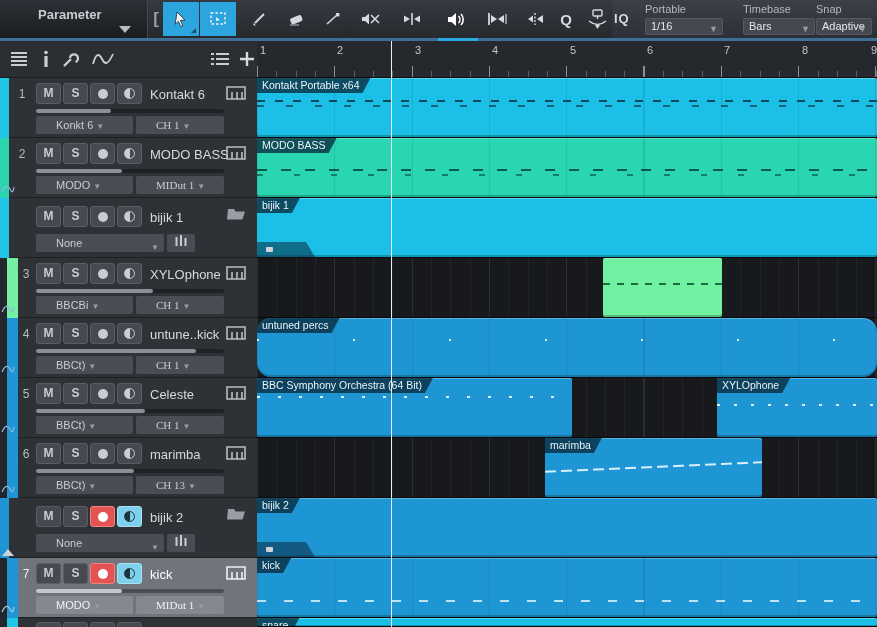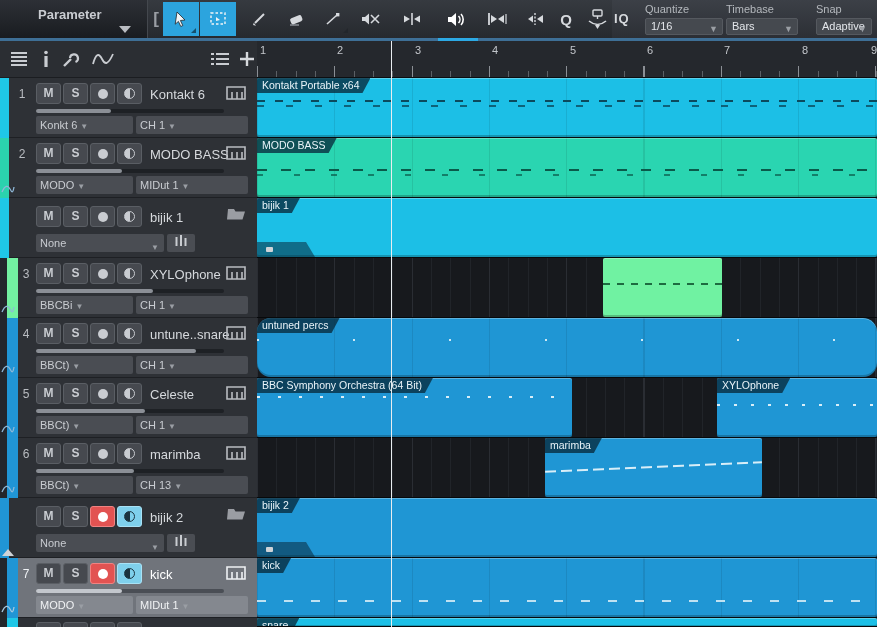--- a/index.html
+++ b/index.html
@@ -55,24 +55,24 @@
                background:linear-gradient(90deg, currentColor 0 50%, transparent 50%); margin-top:4px; }
   .tbtn.rec-on { background:#e25352; border-color:#ef8382; color:#ffffff; }
   .tbtn.mon-on { background:#7fd0ec; border-color:#a8e2f6; color:#1b3440; }
   .tname { position:absolute; left:150px; top:9px; font-size:13px; color:#d6d9dd; white-space:nowrap; }
   .row.folder .tname { top:12px; }
   .ricon { position:absolute; right:11px; top:8px; }
   .slider { position:absolute; left:36px; top:31px; width:188px; height:4px; background:#1e2125; border-radius:2px; }
   .slider .fill { height:4px; background:#8b8f96; border-radius:2px; }
   .row.sel .slider { background:#4a4e55; } .row.sel .slider .fill { background:#c3c7cd; }
   .dd { position:absolute; top:38px; height:18px; background:#4a4d53; border-radius:2px; color:#c9ccd1;
-        font-size:11px; line-height:18px; padding-left:4px; white-space:nowrap; overflow:hidden; }
+        font-size:11px; line-height:18px; padding-left:20px; white-space:nowrap; overflow:hidden; }
   .row.sel .dd { background:#84888f; color:#f0f2f4; }
   .dd .arw { color:#9a9ea4; font-size:8px; margin-left:3px; }
-  .dd1 { left:36px; width:97px; } .dd2 { left:136px; width:112px; }
+  .dd1 { left:36px; width:97px; } .dd2 { left:136px; width:88px;font-family:Liberation Serif, serif; }
   .row.folder .dd { top:36px; } .ddnone { left:36px; width:128px; } .ddmix { left:167px; width:28px; padding-left:7px; }
   .automini { position:absolute; left:1px; bottom:2px; width:14px; height:12px; }
   .fold-open { position:absolute; left:2px; bottom:1px; width:0; height:0;
                border-left:6px solid transparent; border-right:6px solid transparent; border-bottom:7px solid #cfd3d7; }
   .partial-row { position:absolute; left:0; top:577px; width:257px; height:9px; background:#2e3136; overflow:hidden; }
 
   
   .arrange { position:absolute; left:257px; top:41px; width:620px; height:586px; background:#17191d; }
   .ruler { position:absolute; left:0; top:0; width:620px; height:37px; background:#25282d;
            border-bottom:1px solid #0c0e11;
@@ -192,27 +192,27 @@
         <rect x="8" y="2" width="9" height="6" rx="1" fill="none" stroke="#d6d9dd" stroke-width="1.4"></rect>
         <path d="M12.5 8 v3" stroke="#d6d9dd" stroke-width="1.4"></path>
         <path d="M4 13 q8.5 7 17 0" stroke="#d6d9dd" stroke-width="1.6" fill="none"></path>
         <path d="M10 17 l5 0 -2.5 4z" fill="#d6d9dd"></path>
       </svg>
     </div>
 
     <span class="iq">IQ</span>
 
     <div class="ddgroup" style="left:645px;width:78px;">
-      <div class="glabel">Quantize</div>
+      <div class="glabel">Portable</div>
       <div class="gbox">
         <span>1/16</span>
         <span class="arw">▼</span>
       </div>
     </div>
-    <div class="ddgroup" style="left:726px;width:72px;">
+    <div class="ddgroup" style="left:743px;width:72px;">
       <div class="glabel">Timebase</div>
       <div class="gbox">
         <span>Bars</span>
         <span class="arw">▼</span>
       </div>
     </div>
     <div class="ddgroup" style="left:816px;width:56px;">
       <div class="glabel">Snap</div>
       <div class="gbox">
         <span>Adaptive</span>
@@ -346,21 +346,21 @@
     </div>
 
     <div class="row child" style="top:277px;">
       <div class="lpad"></div>
         <div class="strip" style="background:#2095d5;"></div>
       <span class="tnum" style="left:18px;">4</span>
       <div class="tbtn b1">M</div>
       <div class="tbtn b2">S</div>
       <div class="tbtn b3"><span class="rec"></span></div>
       <div class="tbtn b4"><span class="mon"></span></div>
-      <span class="tname">untune..snare</span>
+      <span class="tname">untune..kick</span>
       <svg class="ricon" width="20" height="14" viewBox="0 0 20 14">
         <path d="M1 1 h18 v12 h-18z M6 6 v7 M11 6 v7 M16 6 v7" stroke="#b9bcc1" stroke-width="1.6" fill="none"></path>
       </svg>
       <div class="slider">
           <div class="fill" style="width:85%;"></div>
         </div>
       <div class="dd dd1">
         <span>BBCt)</span><span class="arw">▼</span>
       </div>
       <div class="dd dd2">

